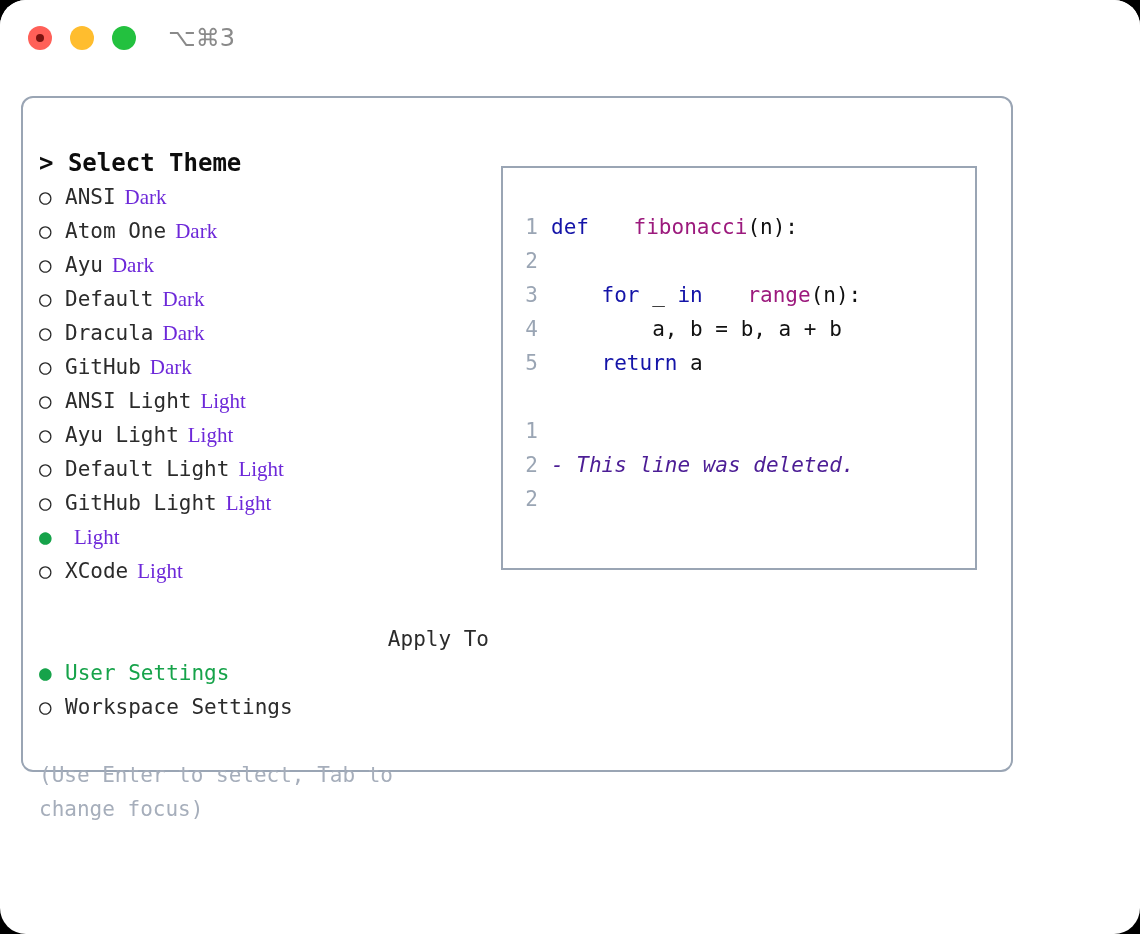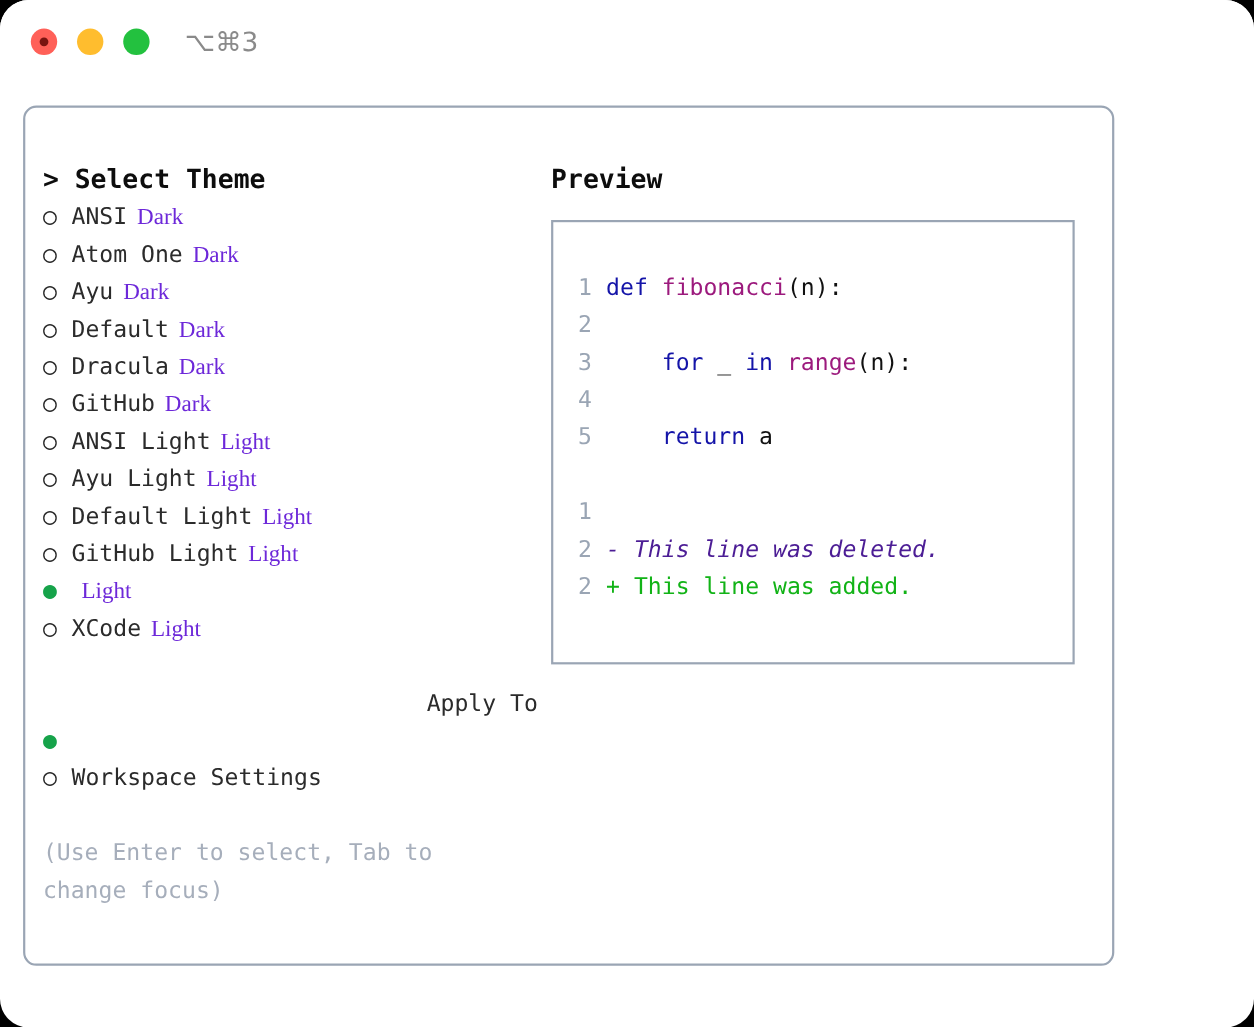--- a/index.html
+++ b/index.html
@@ -70,21 +70,21 @@
     font-weight: 400;
     white-space: pre;
   }
 
   
   .card {
     position: absolute;
     left: 21px;
     top: 96px;
     width: 992px;
-    height: 782px;
+    height: 676px;
     border: 2px solid #9aa5b4;
     border-radius: 12px;
     background: #ffffff;
     box-sizing: border-box;
   }
 
   .col-left {
     position: absolute;
     left: 16px;
     top: 48px;
@@ -182,21 +182,21 @@
   .lineno {
     flex: 0 0 48px;
     text-align: right;
     color: #9aa5b4;
     padding-right: 13px;
     box-sizing: border-box;
   }
   .code-body { white-space: pre; }
 
   .tok-kw  { color: #1414a8; }
-  .tok-fn  { color: #9c1a7d; }
+  .tok-fn  { color: #9c1a7d; margin-left: 32px; }
   .tok-num { color: #0b7a75; }
   .tok-pl  { color: #111111; }
 
   .diff-gap { height: 34px; }
   .diff-ctx { color: #8b8b8b; }
   .diff-del { color: #4c1d95; font-style: italic; }
   .diff-add { color: #12b317; }
 </style>
 </head>
 <body>
@@ -228,40 +228,39 @@
           <div class="opt-row"><span class="marker">○</span><span class="opt-label">Default Light</span><span class="opt-cat">Light</span></div>
           <div class="opt-row"><span class="marker">○</span><span class="opt-label">GitHub Light</span><span class="opt-cat">Light</span></div>
           <div class="opt-row"><span class="marker sel">●</span><span class="opt-cat">Light</span></div>
           <div class="opt-row"><span class="marker">○</span><span class="opt-label">XCode</span><span class="opt-cat">Light</span></div>
         </div>
 
       <div class="group-gap"></div>
 
       <div class="apply-title">Apply To</div>
       <div id="apply-list">
-          <div class="opt-row"><span class="marker sel">●</span></div>
+          <div class="opt-row"><span class="marker sel">●</span><span class="opt-label sel">User Settings</span></div>
           <div class="opt-row"><span class="marker">○</span><span class="opt-label">Workspace Settings</span></div>
         </div>
 
       <div class="hint">(Use Enter to select, Tab to change focus)</div>
     </div>
 
     <div class="col-right">
-      <div class="preview-title">Preview</div>
       <div class="preview-box">
         <div id="code-sample">
             <div class="code-line"><span class="lineno">1</span><span class="code-body"><span class="tok-kw">def </span><span class="tok-fn">fibonacci</span><span class="tok-pl">(n):</span></span></div>
             <div class="code-line"><span class="lineno">2</span></div>
             <div class="code-line"><span class="lineno">3</span><span class="code-body"><span class="tok-pl">    </span><span class="tok-kw">for</span><span class="tok-pl"> _ </span><span class="tok-kw">in</span><span class="tok-pl"> </span><span class="tok-fn">range</span><span class="tok-pl">(n):</span></span></div>
-            <div class="code-line"><span class="lineno">4</span></div>
+            <div class="code-line"><span class="lineno">4</span><span class="code-body"><span class="tok-pl">        a, b = b, a + b</span></span></div>
             <div class="code-line"><span class="lineno">5</span><span class="code-body"><span class="tok-pl">    </span><span class="tok-kw">return</span><span class="tok-pl"> a</span></span></div>
           </div>
         <div class="diff-gap"></div>
         <div id="diff-sample">
             <div class="code-line"><span class="lineno">1</span></div>
             <div class="code-line"><span class="lineno">2</span><span class="code-body diff-del">- This line was deleted.</span></div>
-            <div class="code-line"><span class="lineno">2</span><span class="code-body diff-add">+ This line was added.</span></div>
+            <div class="code-line"><span class="lineno">2</span></div>
           </div>
       </div>
     </div>
 
   </div>
 </div>
 
 </body></html>

